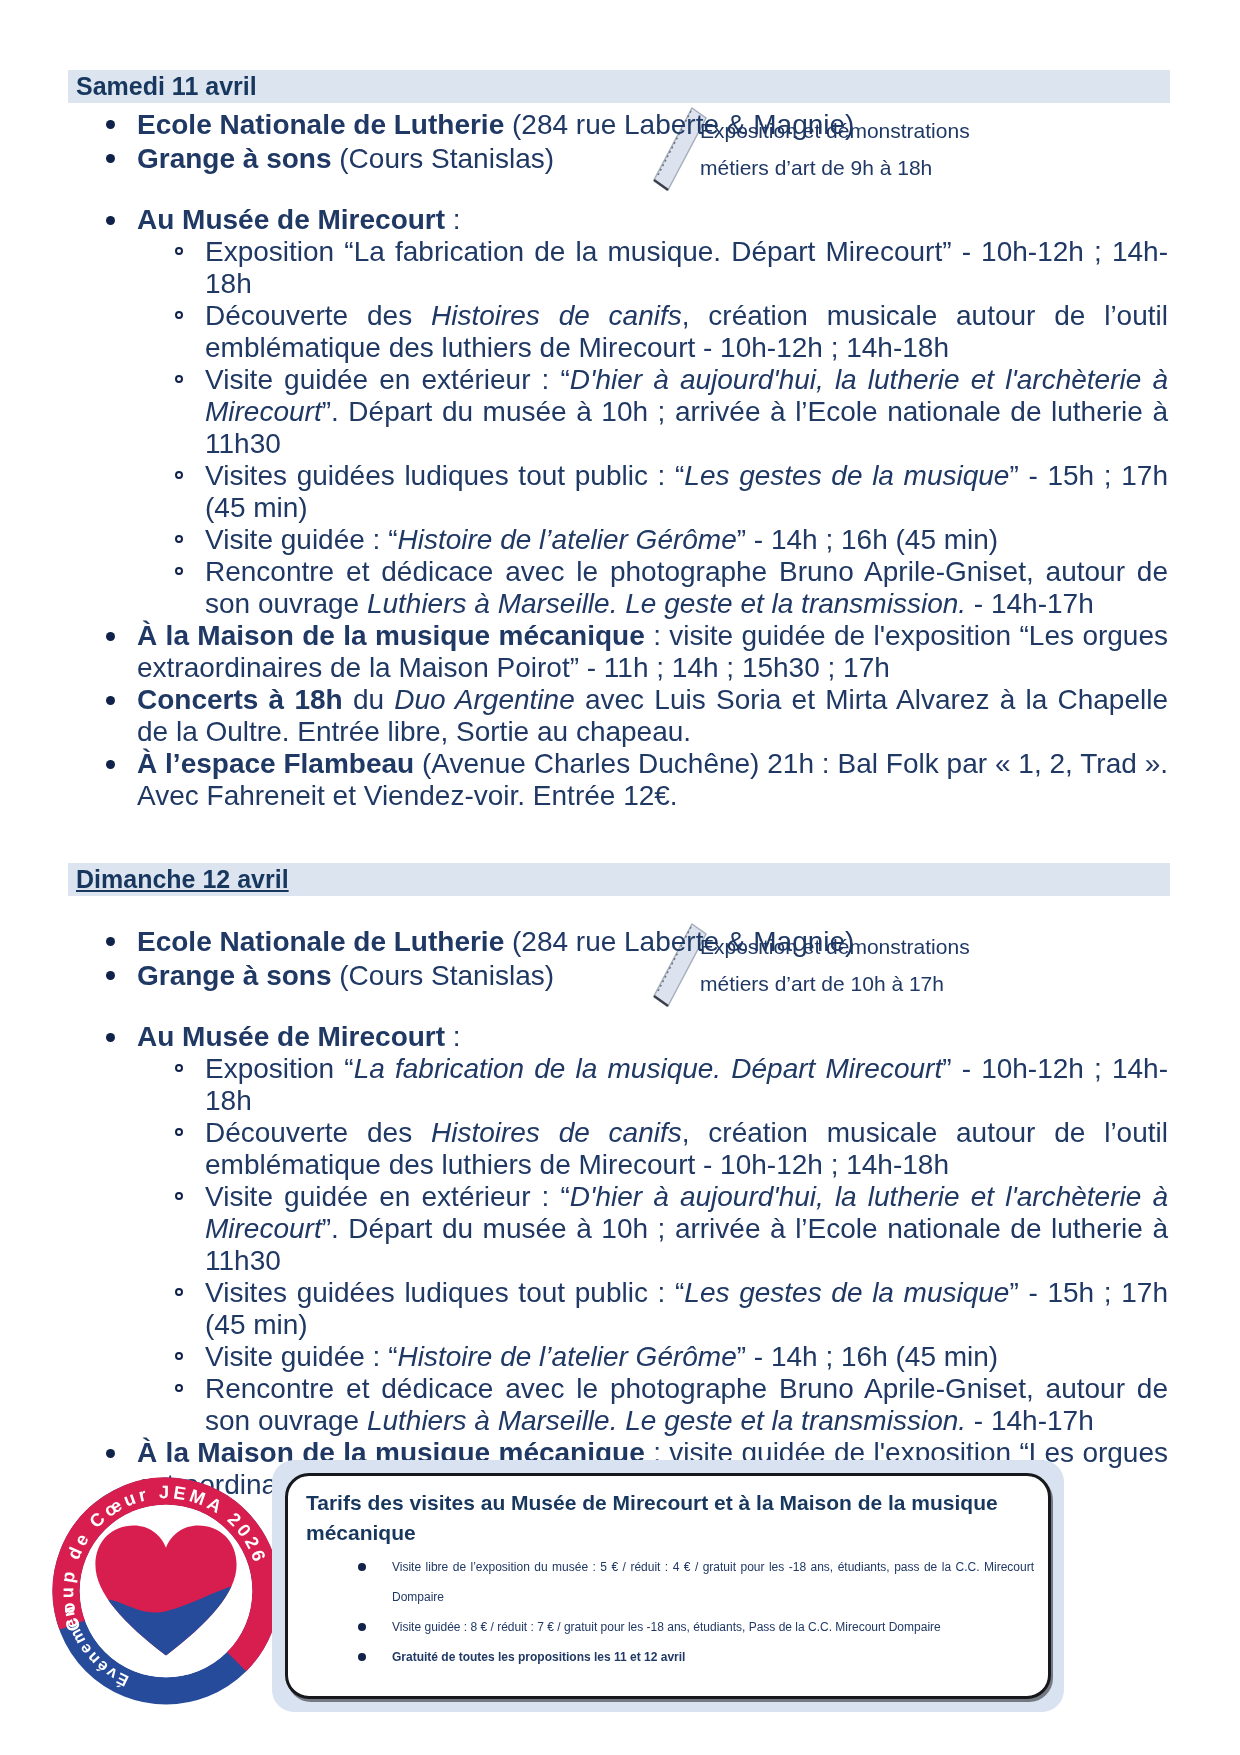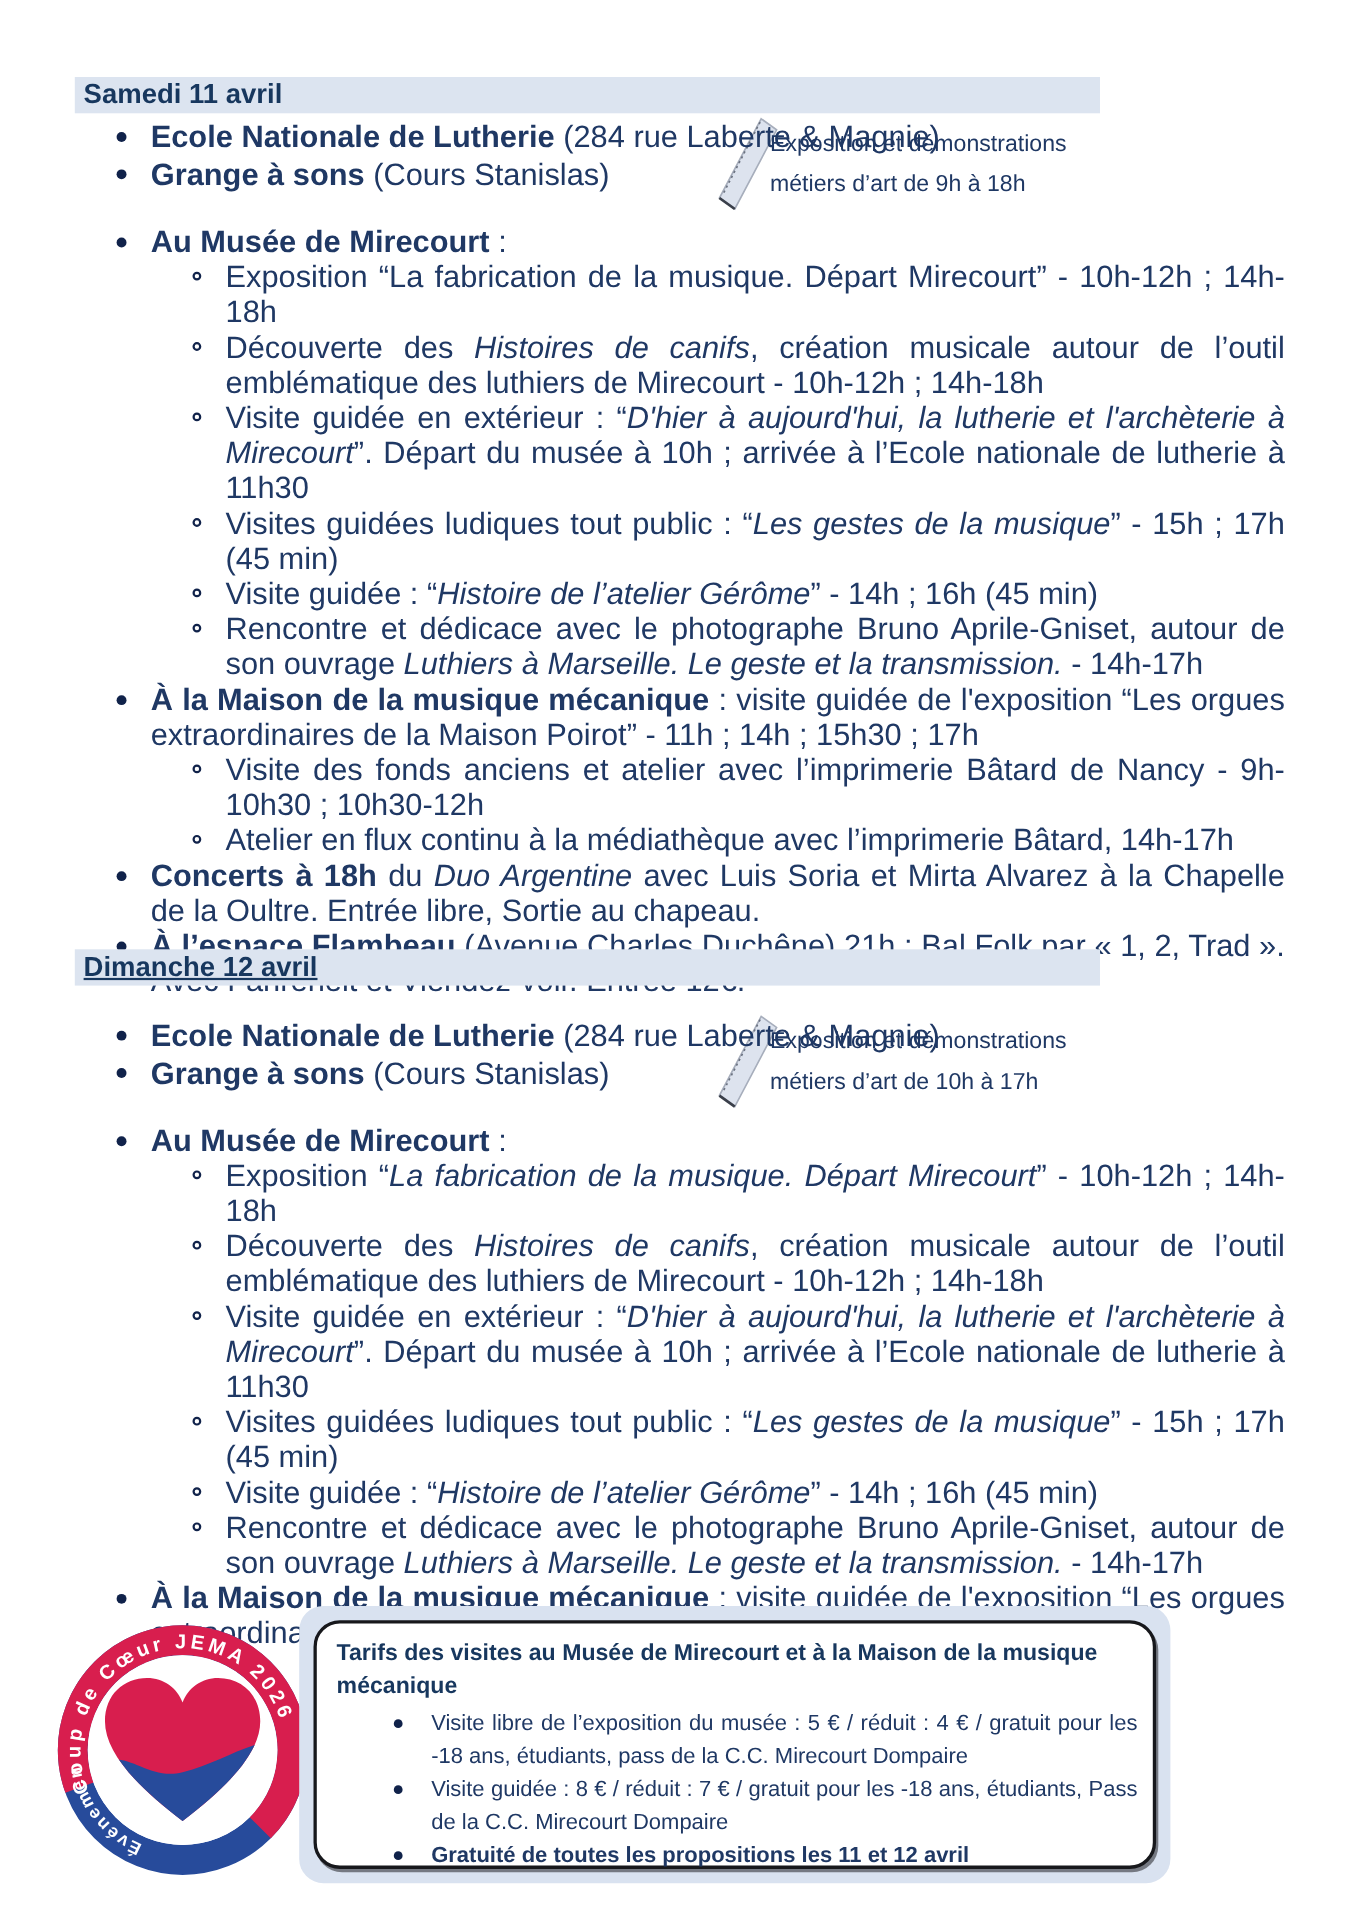--- a/index.html
+++ b/index.html
@@ -3,21 +3,21 @@
 <meta charset="utf-8">
 <style>
   html,body{margin:0;padding:0;background:#fff;}
   .page{
     position:relative;width:1240px;height:1755px;background:#ffffff;
     font-family:"Liberation Sans", sans-serif;color:#1f3864;overflow:hidden;
   }
   .bd{font-weight:bold;}
   .it{font-style:italic;}
   .section-bar{
-    position:absolute;left:68px;width:932px;height:33px;
+    position:absolute;left:68px;width:1102px;height:33px;
     background:#dce4f0;color:#17375e;font-weight:bold;font-size:25px;
     line-height:33px;padding-left:8px;box-sizing:border-box;
   }
   .content{
     position:absolute;left:68px;width:1100px;font-size:28px;line-height:32px;
   }
   ul.lst{margin:0;padding:0;list-style:none;}
   ul.l1 > li{position:relative;padding-left:69px;text-align:justify;}
   ul.l1 > li::before{
     content:"";position:absolute;left:38px;top:12px;width:9px;height:9px;
@@ -47,21 +47,21 @@
     position:absolute;left:272px;top:1460px;width:792px;height:252px;
     background:#d9e2f0;border-radius:22px;z-index:3;
   }
   .tarifs-inner{
     position:absolute;left:13px;top:13px;right:13px;bottom:13px;
     background:#ffffff;border:3px solid #17181c;border-radius:24px;
     box-shadow:2px 3px 0 rgba(35,35,40,.55);
     padding:12px 14px 10px 18px;box-sizing:border-box;
   }
   .tarifs-title{font-weight:bold;font-size:21px;color:#17375e;line-height:30px;}
-  ul.tarifs-list{margin:4px 0 0 0;padding:0;list-style:none;font-size:20px;line-height:30px;}
+  ul.tarifs-list{margin:4px 0 0 0;padding:0;list-style:none;font-size:12px;line-height:30px;}
   ul.tarifs-list > li{position:relative;padding-left:86px;text-align:justify;}
   ul.tarifs-list > li::before{
     content:"";position:absolute;left:52px;top:11px;width:8px;height:8px;
     border-radius:50%;background:#10224a;
   }
   .badge{position:absolute;left:45px;top:1470px;width:242px;height:242px;z-index:2;}
 </style>
 </head>
 <body>
 
@@ -93,24 +93,20 @@
     <ul class="lst l2">
       <li><span>Exposition “La fabrication de la musique. Départ Mirecourt” - 10h-12h ; 14h-18h</span></li>
       <li><span>Découverte des </span><span class="it">Histoires de canifs</span><span>, création musicale autour de l’outil emblématique des luthiers de Mirecourt - 10h-12h ; 14h-18h</span></li>
       <li><span>Visite guidée en extérieur : “</span><span class="it">D'hier à aujourd'hui, la lutherie et l'archèterie à Mirecourt</span><span>”. Départ du musée à 10h ; arrivée à l’Ecole nationale de lutherie à 11h30</span></li>
       <li><span>Visites guidées ludiques tout public : “</span><span class="it">Les gestes de la musique</span><span>” - 15h ; 17h (45 min)</span></li>
       <li><span>Visite guidée : “</span><span class="it">Histoire de l’atelier Gérôme</span><span>” - 14h ; 16h (45 min)</span></li>
       <li><span>Rencontre et dédicace avec le photographe Bruno Aprile-Gniset, autour de son ouvrage </span><span class="it">Luthiers à Marseille. Le geste et la transmission.</span><span> - 14h-17h</span></li>
     </ul>
     <ul class="lst l1">
       <li><span class="bd">À la Maison de la musique mécanique</span><span> : visite guidée de l'exposition “Les orgues extraordinaires de la Maison Poirot” - 11h ; 14h ; 15h30 ; 17h</span></li>
-    </ul>
-    <ul class="lst l2">
-      <li><span>Visite des fonds anciens et atelier avec l’imprimerie Bâtard de Nancy - 9h-10h30 ; 10h30-12h</span></li>
-      <li><span>Atelier en flux continu à la médiathèque avec l’imprimerie Bâtard, 14h-17h</span></li>
     </ul>
     <ul class="lst l1">
       <li><span class="bd">Concerts à 18h</span><span> du </span><span class="it">Duo Argentine</span><span> avec Luis Soria et Mirta Alvarez à la Chapelle de la Oultre. Entrée libre, Sortie au chapeau.</span></li>
       <li><span class="bd">À l’espace Flambeau</span><span> (Avenue Charles Duchêne) 21h : Bal Folk par « 1, 2, Trad ». Avec Fahreneit et Viendez-voir. Entrée 12€.</span></li>
     </ul>
   </div>
 
   <div class="section-bar" style="top:863px;text-decoration:underline;">
     <span>Dimanche 12 avril</span>
   </div>

